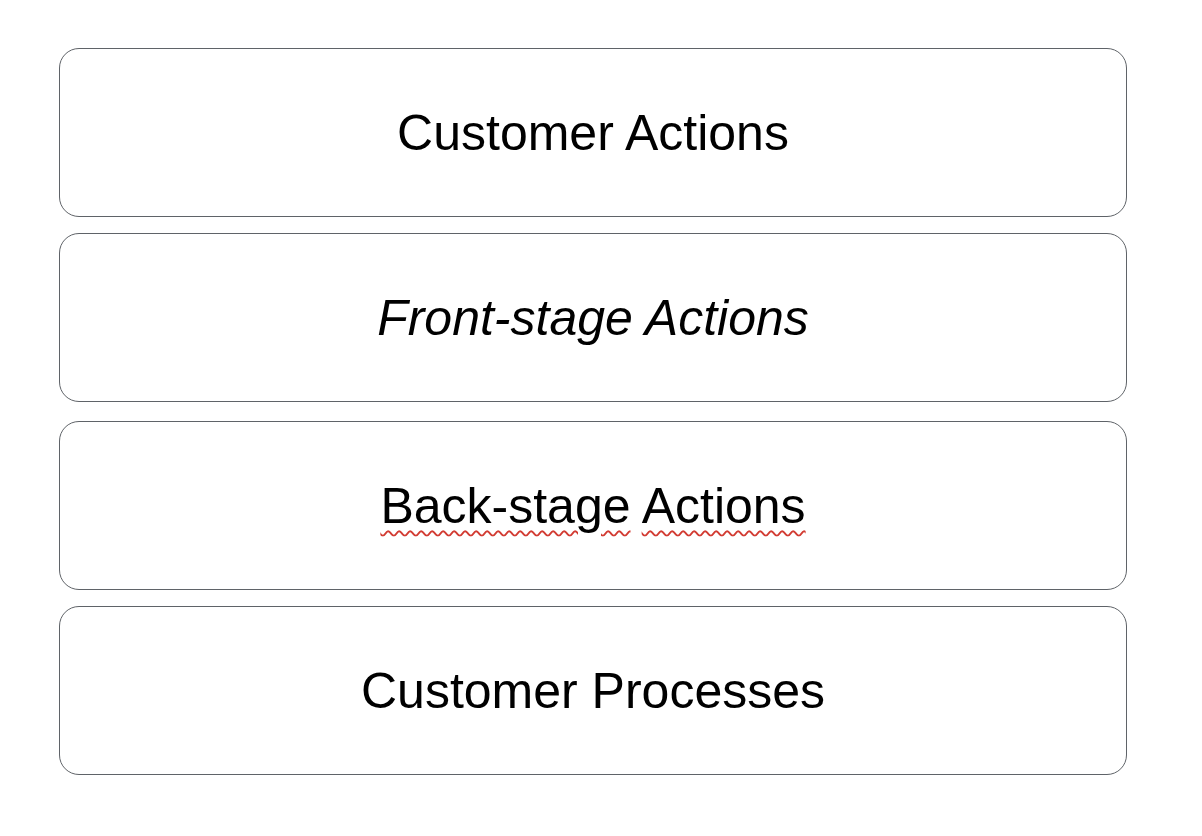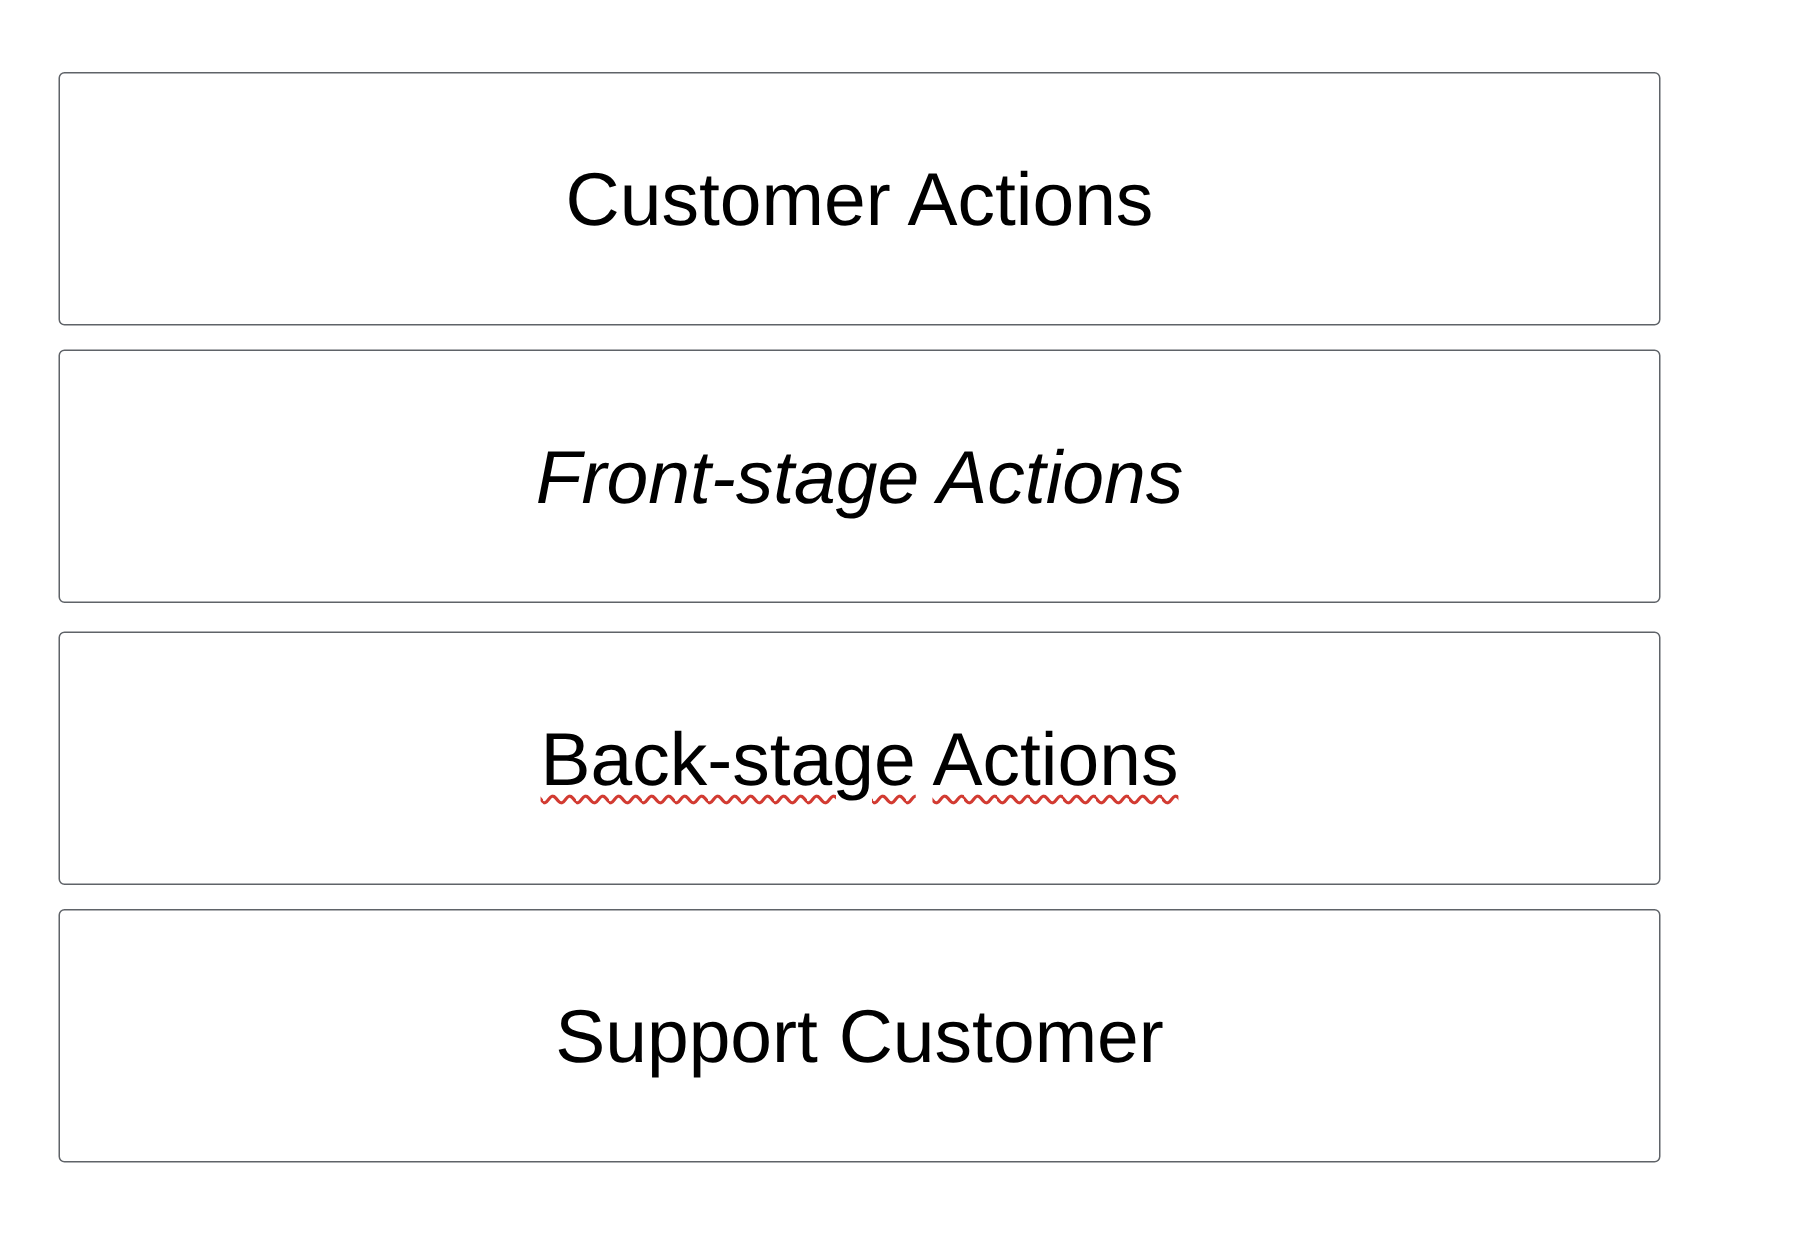--- a/index.html
+++ b/index.html
@@ -10,26 +10,26 @@
   }
   .canvas {
     position: relative;
     width: 1202px;
     height: 836px;
     background: #ffffff;
     overflow: hidden;
   }
   .lane {
     position: absolute;
-    left: 39px;
+    left: 59px;
     width: 1068px;
     height: 169px;
     box-sizing: border-box;
     border: 1.5px solid #5f6368;
-    border-radius: 4px;
+    border-radius: 20px;
     background: #ffffff;
     display: flex;
     align-items: center;
     justify-content: center;
   }
   .lane-1 { top: 48px; }
   .lane-2 { top: 233px; font-style: italic; }
   .lane-3 { top: 421px; }
   .lane-4 { top: 606px; }
   .lane-label {
@@ -58,16 +58,16 @@
 
   <div class="lane lane-2">
     <div class="lane-label">Front-stage Actions</div>
   </div>
 
   <div class="lane lane-3">
     <div class="lane-label"><span class="misspelled">Back-stage</span> <span class="misspelled">Actions</span></div>
   </div>
 
   <div class="lane lane-4">
-    <div class="lane-label">Support Customer</div>
+    <div class="lane-label">Customer Processes</div>
   </div>
 
 </div>
 
 </body></html>

